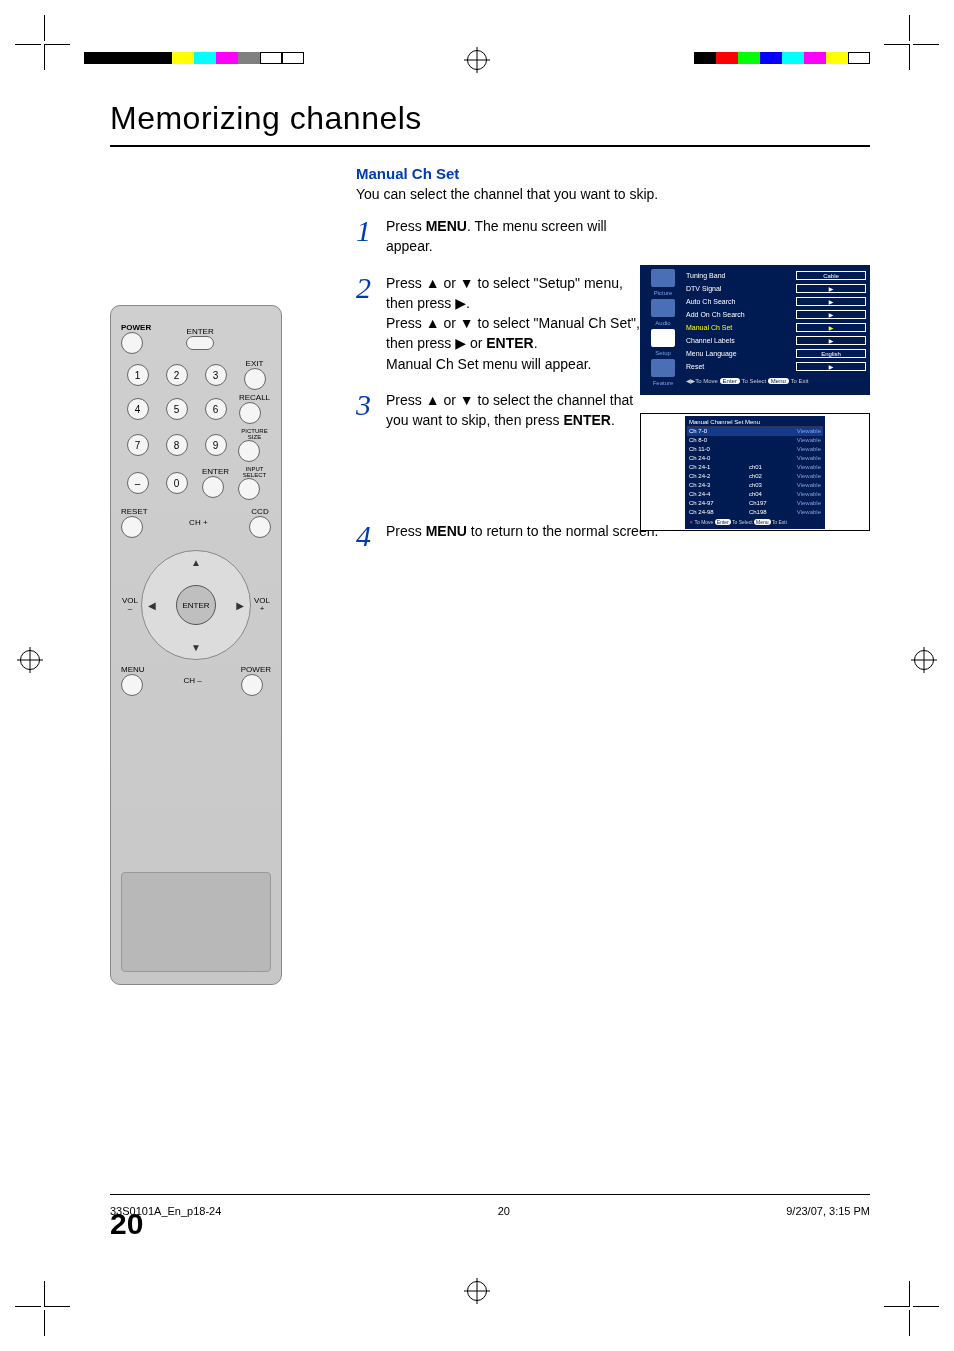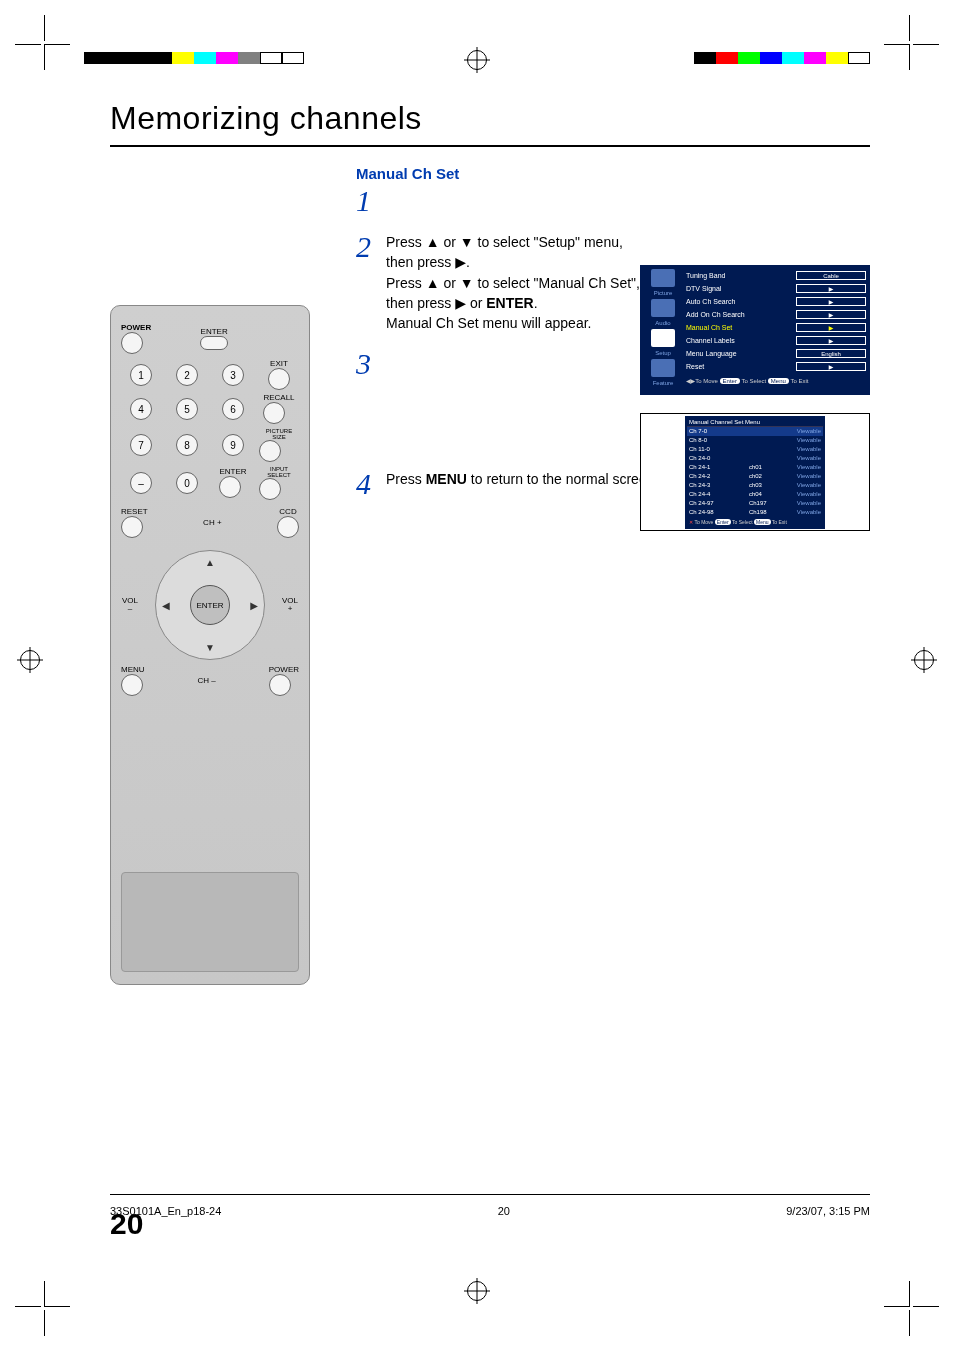--- a/index.html
+++ b/index.html
@@ -60,21 +60,21 @@
   .text-col { flex: 1; }
   .section-head { font-weight: bold; color: #003cb0; font-size: 15px; margin-bottom: 4px; }
   .intro { font-size: 14px; margin-bottom: 14px; }
   .step { display:flex; gap:12px; margin-bottom:16px; align-items:flex-start; }
   .step-num { font-size: 30px; color:#003cb0; font-weight:400; line-height:1; width:18px; font-family:"Times New Roman",serif; font-style:italic;}
   .step-text { font-size:14px; line-height:1.45; max-width:260px; }
   .step-text b { font-weight:bold; }
 
   
   .remote {
-    width: 200px; height: 680px;
+    width: 172px; height: 680px;
     background: linear-gradient(#cfcfcf,#c7c7c7);
     border:1px solid #888; border-radius:10px;
     position:relative; padding:8px;
   }
   .remote-inner{position:absolute; left:10px; right:10px; top:18px; bottom:120px;}
   .label{font-size:8px; text-align:center; line-height:1;}
   .btn-round{width:22px;height:22px;border-radius:50%;background:#f5f5f5;border:1px solid #666;display:flex;align-items:center;justify-content:center;font-size:10px;}
   .btn-pill{width:28px;height:14px;border-radius:7px;background:#f5f5f5;border:1px solid #666;}
   .row{display:flex;justify-content:space-between;align-items:center;margin-bottom:6px;}
   .row4{display:grid;grid-template-columns:repeat(4,1fr);gap:6px;align-items:center;margin-bottom:4px;justify-items:center;}
@@ -244,31 +244,34 @@
                 <div class="btn-round"></div>
               </div>
           </div>
         </div>
         <div class="remote-bottom"></div>
       </div>
     </div>
 
     <div class="text-col" style="position:relative">
       <div class="section-head">Manual Ch Set</div>
+      <div class="intro">You can select the channel that you want to skip.</div>
 
       <div id="steps">
           <div class="step">
             <div class="step-num">1</div>
+  <div class="step-text">Press <b>MENU</b>.  The menu screen will appear.</div>
           </div>
           <div class="step">
             <div class="step-num">2</div>
   <div class="step-text">Press ▲ or ▼ to select "Setup" menu, then press ▶.<br>Press ▲ or ▼ to select "Manual Ch Set", then press ▶ or <b>ENTER</b>.<br>Manual Ch Set menu will appear.</div>
           </div>
           <div class="step">
             <div class="step-num">3</div>
+  <div class="step-text">Press ▲ or ▼ to select the channel that you want to skip, then press <b>ENTER</b>.</div>
           </div>
           <div class="step" style="margin-top: 90px;">
             <div class="step-num">4</div>
   <div class="step-text" style="max-width: 400px;">Press <b>MENU</b> to return to the normal screen.</div>
           </div>
         </div>
 
       <div class="osd1">
         <div class="osd-side" id="osd1-side">
             <div class="osd-icon"></div>

